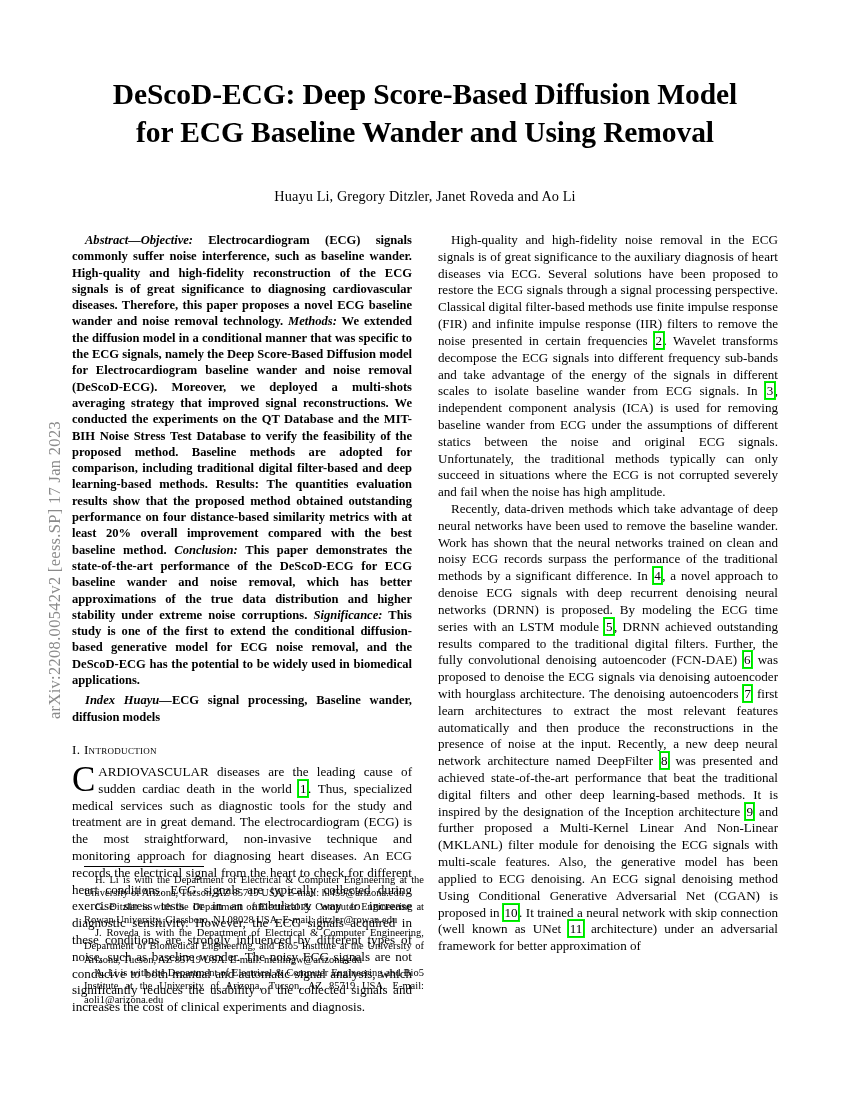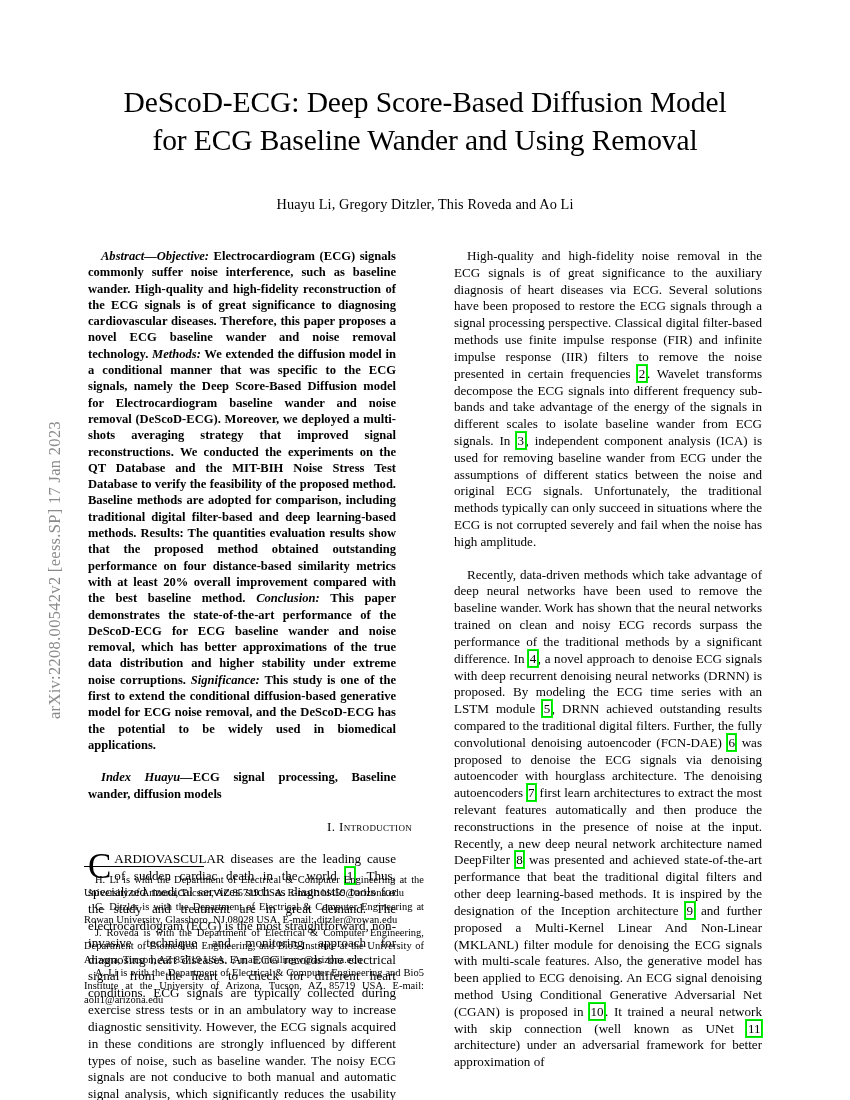--- a/index.html
+++ b/index.html
@@ -44,22 +44,22 @@
   #title-block {
     position: absolute;
     left: 75px;
     top: 68px;
     width: 700px;
     text-align: center;
   }
   #paper-title {
     font-size: 29.5px;
     line-height: 1.28;
-    font-weight: normal;
-    margin: 16px;
+    font-weight: bold;
+    margin: 8px;
     letter-spacing: -0.1px;
   }
   #author-line {
     margin-top: 36px;
     font-size: 14.3px;
     letter-spacing: 0.1px;
   }
 
   
   #columns {
@@ -71,21 +71,21 @@
   }
   .col {
     position: absolute;
     top: 0;
     width: 340px;
   }
   #col-left  { left: 0px; }
   #col-right { left: 366px; }
 
   p {
-    margin: 16px;
+    margin: 0;
     text-align: justify;
     text-justify: inter-word;
     font-size: 13.1px;
     line-height: 1.285;
     text-indent: 13px;
     hyphens: manual;
   }
   p.noindent { text-indent: 0; }
 
   .abstract-body {
@@ -93,21 +93,21 @@
     font-size: 12.55px;
     line-height: 1.30;
     text-align: justify;
   }
   .abstract-lead { font-style: italic; font-weight: bold; }
   .run-in { font-style: italic; font-weight: bold; }
   #index-terms { margin-top: 4px; }
 
   
   .section-head {
-    text-align: right;
+    text-align: left;
     font-size: 13.2px;
     margin: 17px 0 6px 0;
     font-variant: small-caps;
     letter-spacing: 0.3px;
   }
   .section-head .numeral { font-variant: normal; }
 
   
   #intro-para { text-indent: 0; }
   #dropcap {
@@ -155,21 +155,21 @@
 
 <div id="page">
 
   <div id="arxiv-stamp">arXiv:2208.00542v2  [eess.SP]  17 Jan 2023</div>
 
   <div id="title-block">
     <h1 id="paper-title">
       <span>DeScoD-ECG: Deep Score-Based Diffusion Model</span><br>
       <span>for ECG Baseline Wander and Using Removal</span>
     </h1>
-    <div id="author-line">Huayu Li, Gregory Ditzler, This Roveda and Ao Li</div>
+    <div id="author-line">Huayu Li, Gregory Ditzler, Janet Roveda and Ao Li</div>
   </div>
 
   <div id="columns">
 
     <div class="col" id="col-left">
 
       <p class="abstract-body">
         <span class="abstract-lead">Abstract—Objective:</span><span> Electrocardiogram (ECG) signals commonly suffer noise interference, such as baseline wander. High-quality and high-fidelity reconstruction of the ECG signals is of great significance to diagnosing cardiovascular diseases. Therefore, this paper proposes a novel ECG baseline wander and noise removal technology. </span><span class="run-in">Methods:</span><span> We extended the diffusion model in a conditional manner that was specific to the ECG signals, namely the Deep Score-Based Diffusion model for Electrocardiogram baseline wander and noise removal (DeScoD-ECG). Moreover, we deployed a multi-shots averaging strategy that improved signal reconstructions. We conducted the experiments on the QT Database and the MIT-BIH Noise Stress Test Database to verify the feasibility of the proposed method. Baseline methods are adopted for comparison, including traditional digital filter-based and deep learning-based methods. Results: The quantities evaluation results show that the proposed method obtained outstanding performance on four distance-based similarity metrics with at least 20% overall improvement compared with the best baseline method. </span><span class="run-in">Conclusion:</span><span> This paper demonstrates the state-of-the-art performance of the DeScoD-ECG for ECG baseline wander and noise removal, which has better approximations of the true data distribution and higher stability under extreme noise corruptions. </span><span class="run-in">Significance:</span><span> This study is one of the first to extend the conditional diffusion-based generative model for ECG noise removal, and the DeScoD-ECG has the potential to be widely used in biomedical applications.</span>
       </p>
 

